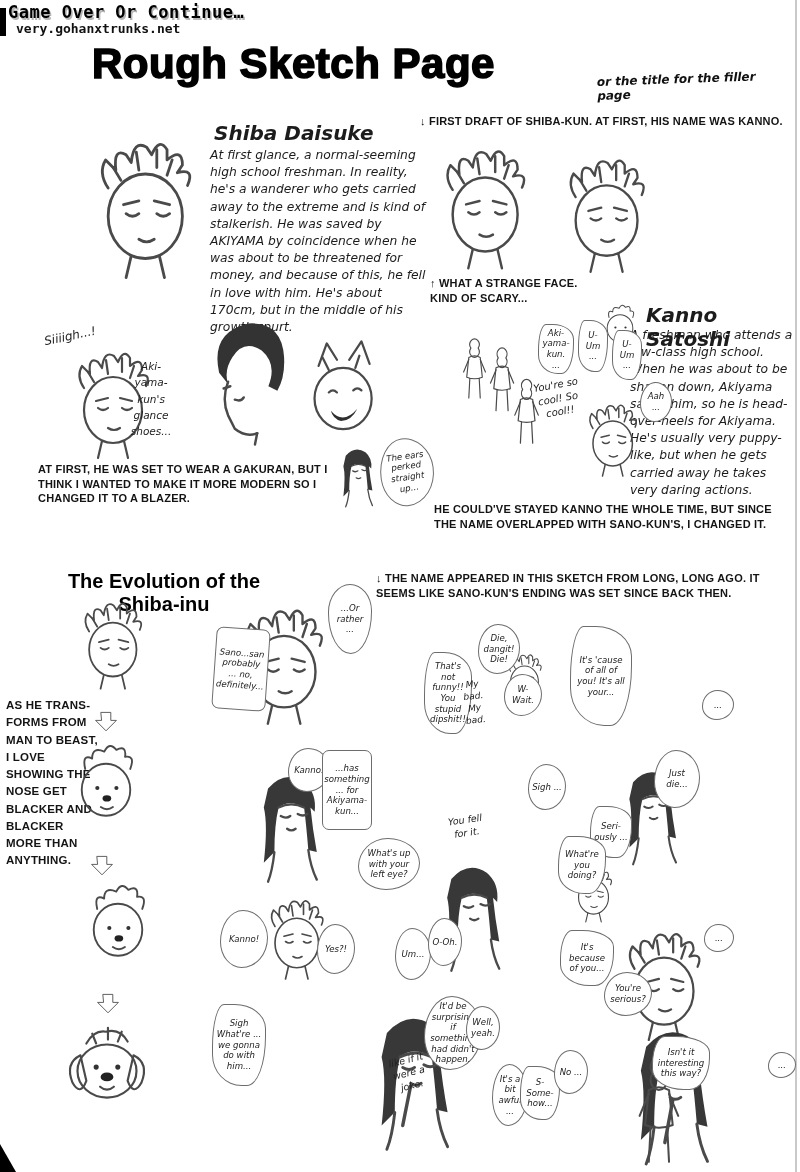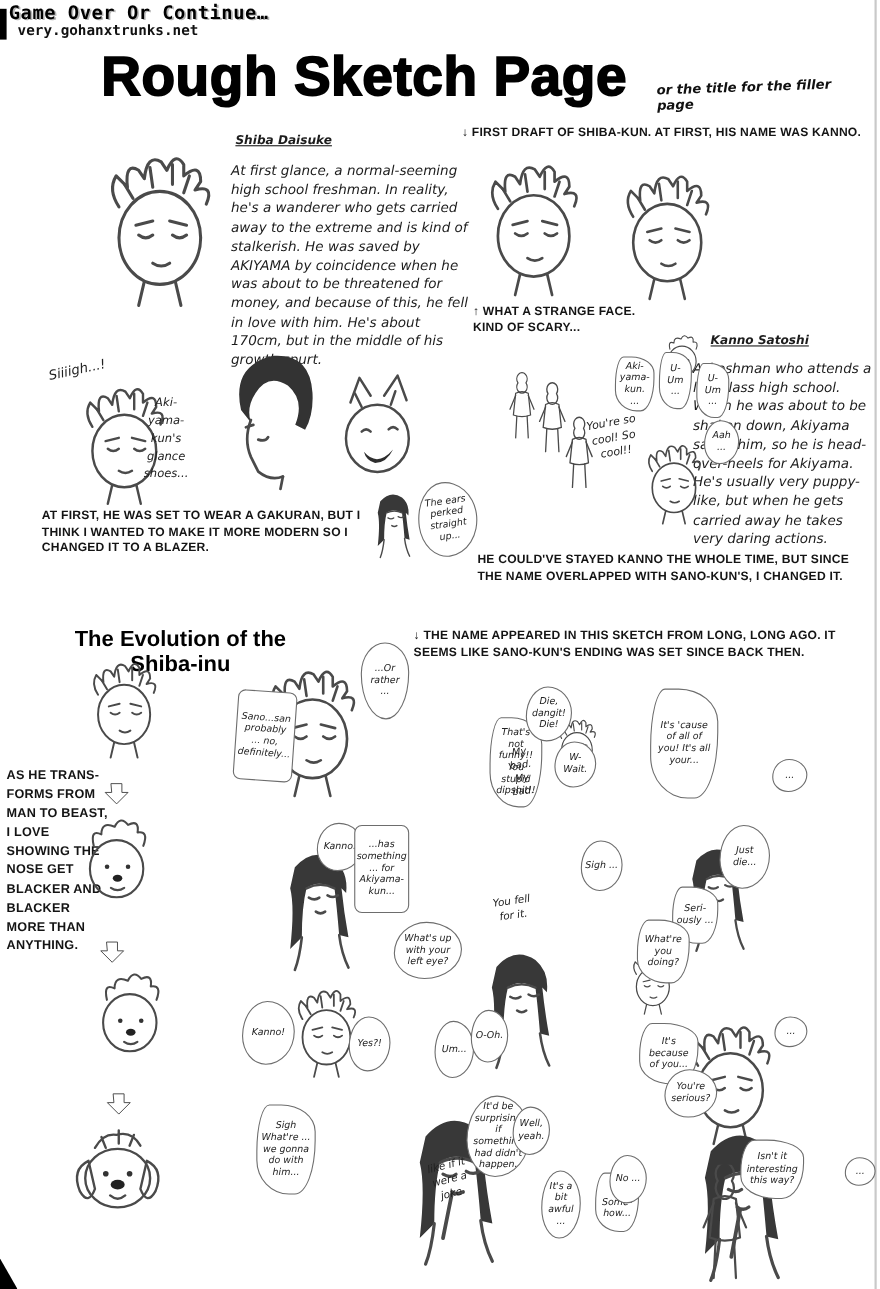--- a/index.html
+++ b/index.html
@@ -8,39 +8,39 @@
   
   .c{position:absolute;font-family:"Liberation Sans",sans-serif;font-weight:bold;
      font-size:11px;line-height:1.32;color:#141414;letter-spacing:.2px;}
   
   .h{position:absolute;font-family:"DejaVu Sans",sans-serif;font-style:italic;color:#1c1c1c;}
   
   .b{position:absolute;box-sizing:border-box;border:1.4px solid #6d6d6d;background:#fff;
      border-radius:48% 52% 55% 45% / 55% 48% 52% 45%;padding:4px 3px;
      font:italic 8.6px/1.25 "DejaVu Sans",sans-serif;color:#222;
      display:flex;align-items:center;justify-content:center;text-align:center;z-index:5;}
-  .jag{border-radius:22% 58% 35% 55% / 52% 30% 60% 38%;margin-left:21px;}
+  .jag{border-radius:22% 58% 35% 55% / 52% 30% 60% 38%;}
   .rect{border-radius:7px;}
   .tall{border-radius:50% 50% 48% 52% / 40% 38% 60% 58%;}
   
   .f{position:absolute;font:italic 10px/1.35 "DejaVu Sans",sans-serif;color:#222;
      text-align:center;z-index:5;}
   .pre{white-space:pre-line;}
   .sk{position:absolute;z-index:1;}
   #sketchdefs path,#sketchdefs ellipse,#sketchdefs circle{
      fill:none;stroke:#4a4a4a;stroke-width:2.2;stroke-linecap:round;stroke-linejoin:round;}
   .site{position:absolute;left:8px;top:3px;font:bold 17px/1.1 "DejaVu Sans Mono",monospace;
         letter-spacing:.5px;color:#000;text-shadow:1.5px 1.5px 0 #b5b5b5;}
   .siteurl{position:absolute;left:16px;top:22px;font:bold 13px/1.1 "DejaVu Sans Mono",monospace;color:#111;}
   .title{position:absolute;left:92px;top:40px;font-family:"Liberation Sans",sans-serif;
-         font-weight:bold;font-size:50px;letter-spacing:.5px;color:#000;
+         font-weight:bold;font-size:42px;letter-spacing:.5px;color:#000;
          -webkit-text-stroke:1.6px #000;}
   .subtitle{position:absolute;left:597px;top:72px;width:170px;
          font:italic bold 12px/1.2 "DejaVu Sans",sans-serif;transform:rotate(-2deg);}
-  .charname{font-size:11px;font-weight:bold;text-decoration:underline;}
+  .charname{font-size:20px;font-weight:bold;}
   .bio{font-size:12.3px;line-height:1.4;}
   .evo{position:absolute;left:50px;top:570px;width:228px;text-align:center;
        font-family:"Liberation Sans",sans-serif;font-weight:bold;font-size:20px;line-height:1.15;color:#000;}
   .scanline{position:absolute;right:3px;top:0;width:2px;height:100%;background:#c9c9c9;z-index:0;}
   .corner-tl{position:absolute;left:0;top:8px;width:6px;height:28px;background:#000;}
   .corner-bl{position:absolute;left:0;top:1144px;width:16px;height:28px;background:#000;
              clip-path:polygon(0 0,0 100%,100% 100%);}
 </style>
 </head>
 <body>

